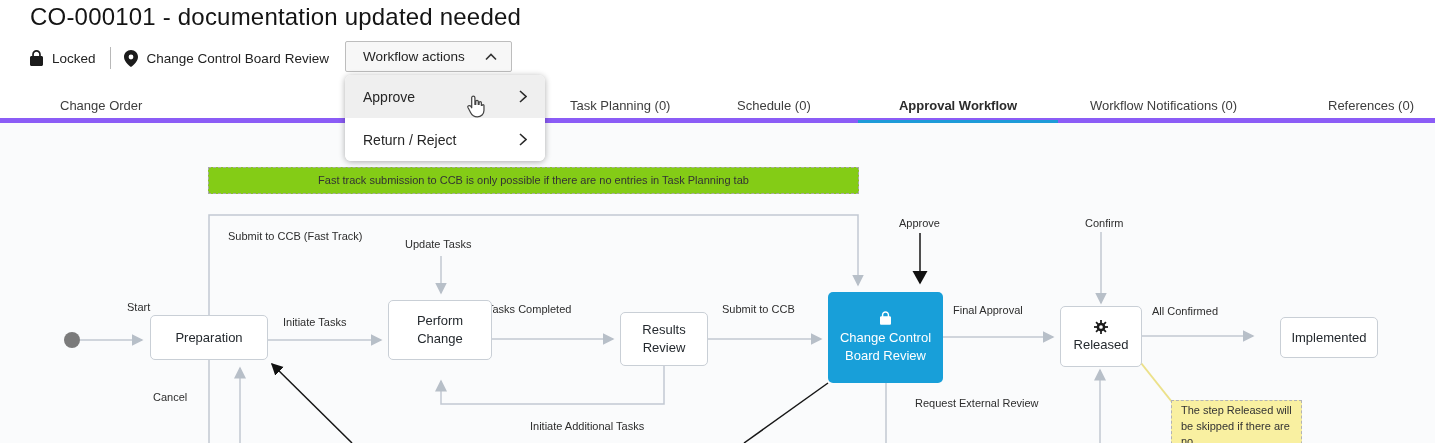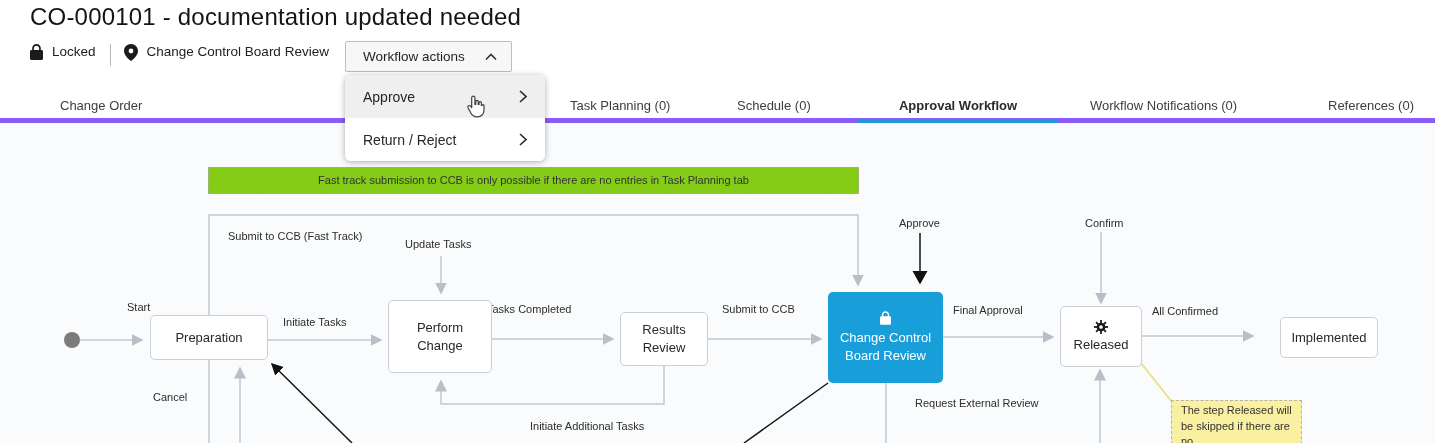--- a/index.html
+++ b/index.html
@@ -6,21 +6,21 @@
   html,body { background:#fff; }
   .canvas {
     position: relative; width: 1435px; height: 443px;
     background: #ffffff; overflow: hidden;
     font-family: "Liberation Sans", sans-serif; color: #1f1f1f;
   }
   .diagram-bg { position:absolute; left:0; top:123px; width:1435px; height:320px; background:#fafbfc; }
 
   
   .page-title { position:absolute; left:30px; top:3px; font-size:24px; font-weight:400; color:#141414; letter-spacing:.2px; }
-  .meta-row { position:absolute; left:30px; top:44px; height:28px; display:flex; align-items:flex-start; }
+  .meta-row { position:absolute; left:30px; top:44px; height:28px; display:flex; align-items:center; }
   .meta-row svg { flex:0 0 auto; }
   .meta-label { font-size:13.5px; color:#222; margin-left:9px; }
   .meta-divider { width:1px; height:22px; background:#b8b8b8; margin:0 13px 0 14px; }
   .wf-button {
     position:absolute; left:345px; top:41px; width:167px; height:31px;
     background:#f7f7f7; border:1px solid #bdbdbd; border-radius:2px;
     display:flex; align-items:center; justify-content:space-between;
     padding:0 14px 0 17px; font-size:13.5px; color:#1f1f1f; cursor:pointer;
   }
 
@@ -167,21 +167,21 @@
   <div class="edge-label" style="left:899px; top:217px;">Approve</div>
   <div class="edge-label" style="left:1085px; top:217px;">Confirm</div>
   <div class="edge-label" style="left:153px; top:391px;">Cancel</div>
   <div class="edge-label" style="left:530px; top:420px;">Initiate Additional Tasks</div>
   <div class="edge-label" style="left:915px; top:397px;">Request External Review</div>
 
   <div class="node" style="left:150px; top:315px; width:118px; height:45px;">
     <span>Preparation</span>
   </div>
 
-  <div class="node" style="left:388px; top:300px; width:104px; height:73px; padding:0 18px;">
+  <div class="node" style="left:388px; top:300px; width:104px; height:60px; padding:0 18px;">
     <span>Perform Change</span>
   </div>
 
   <div class="node" style="left:620px; top:312px; width:88px; height:54px; padding:0 12px;">
     <span>Results Review</span>
   </div>
 
   <div class="node current" style="left:828px; top:292px; width:115px; height:91px; padding:0 10px;">
     <span class="lock-wrap">
       <svg width="11" height="14" viewBox="0 0 13 16" fill="#fff">

